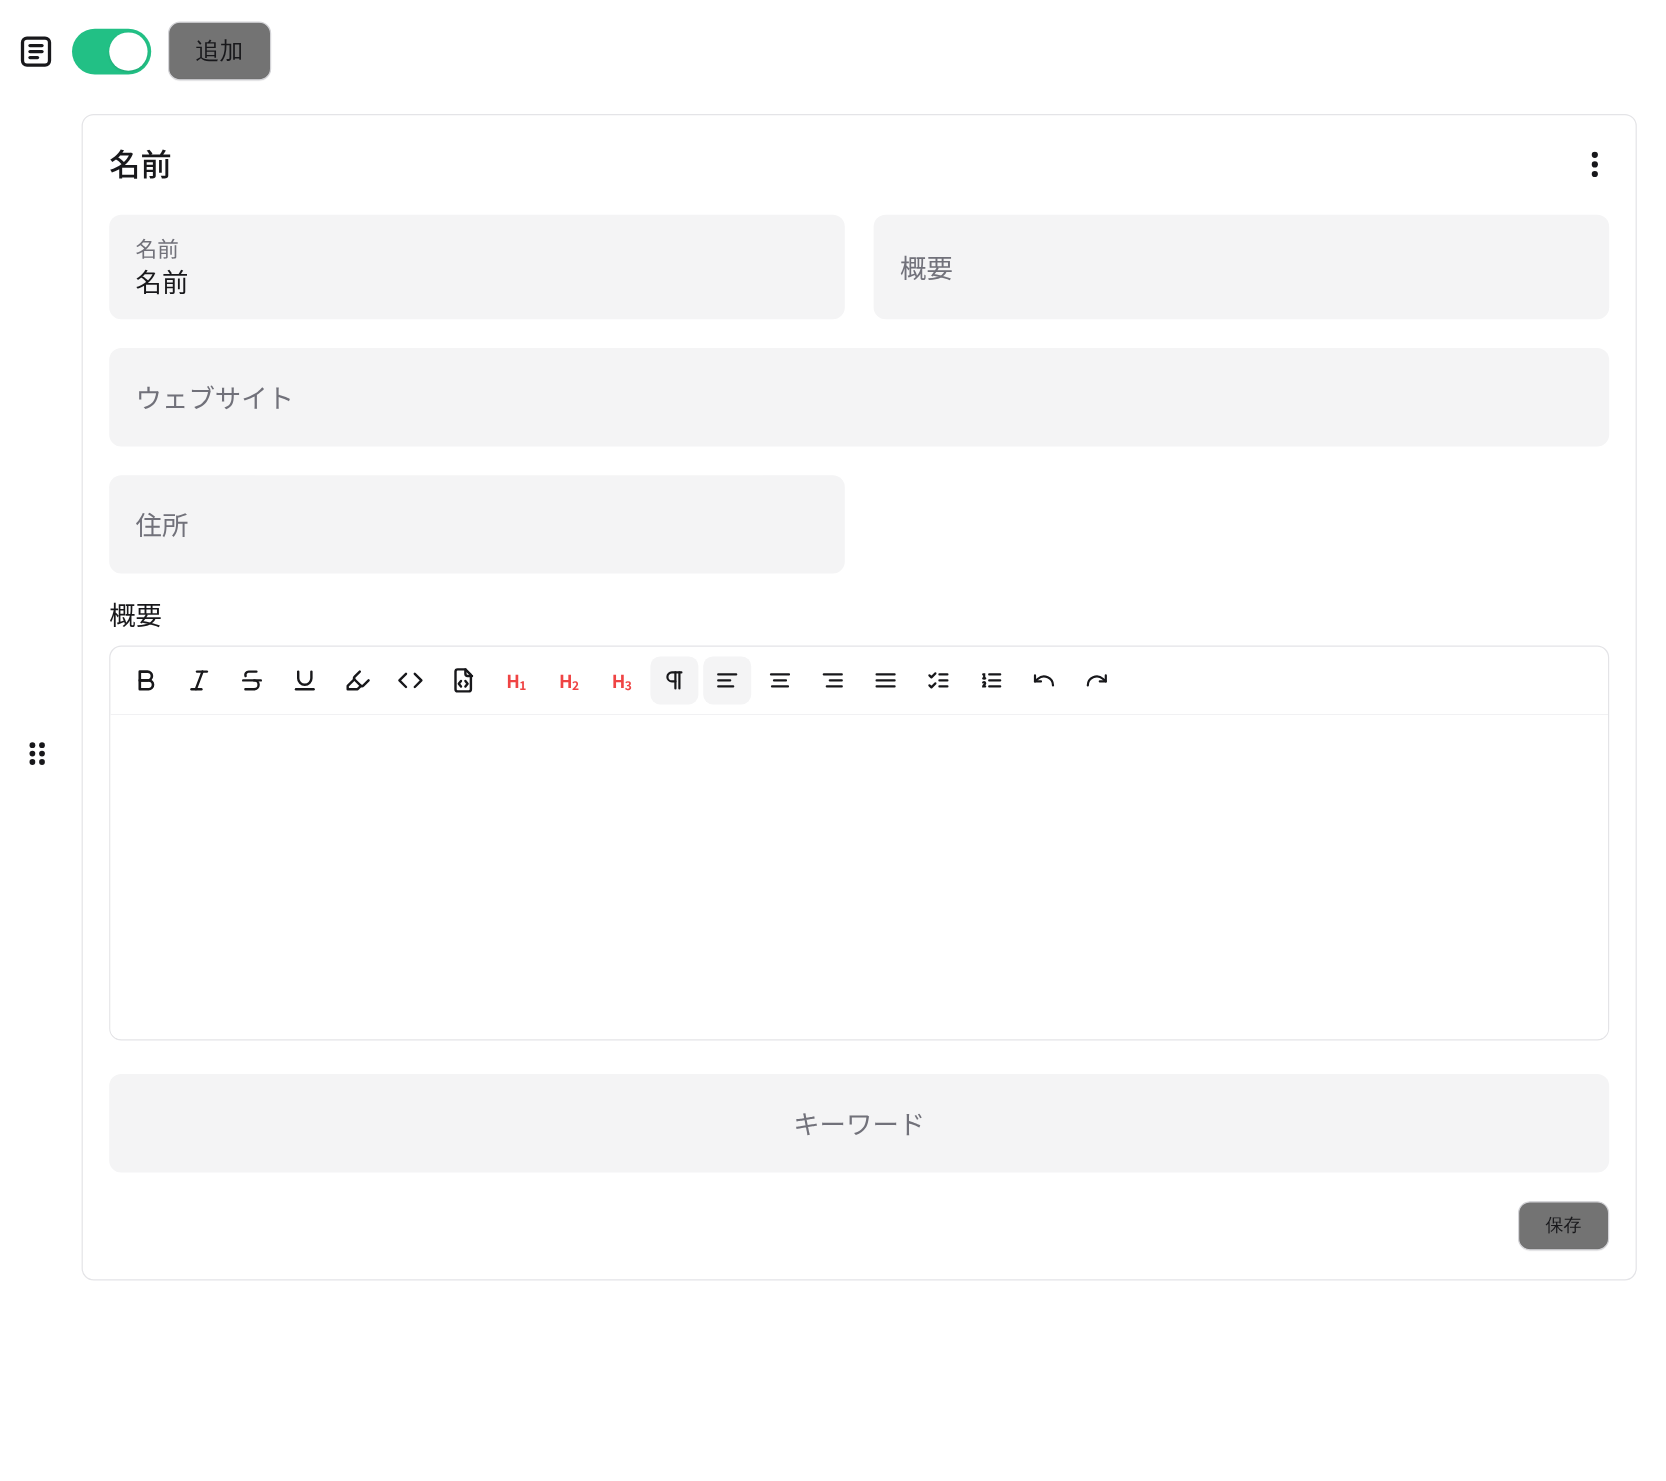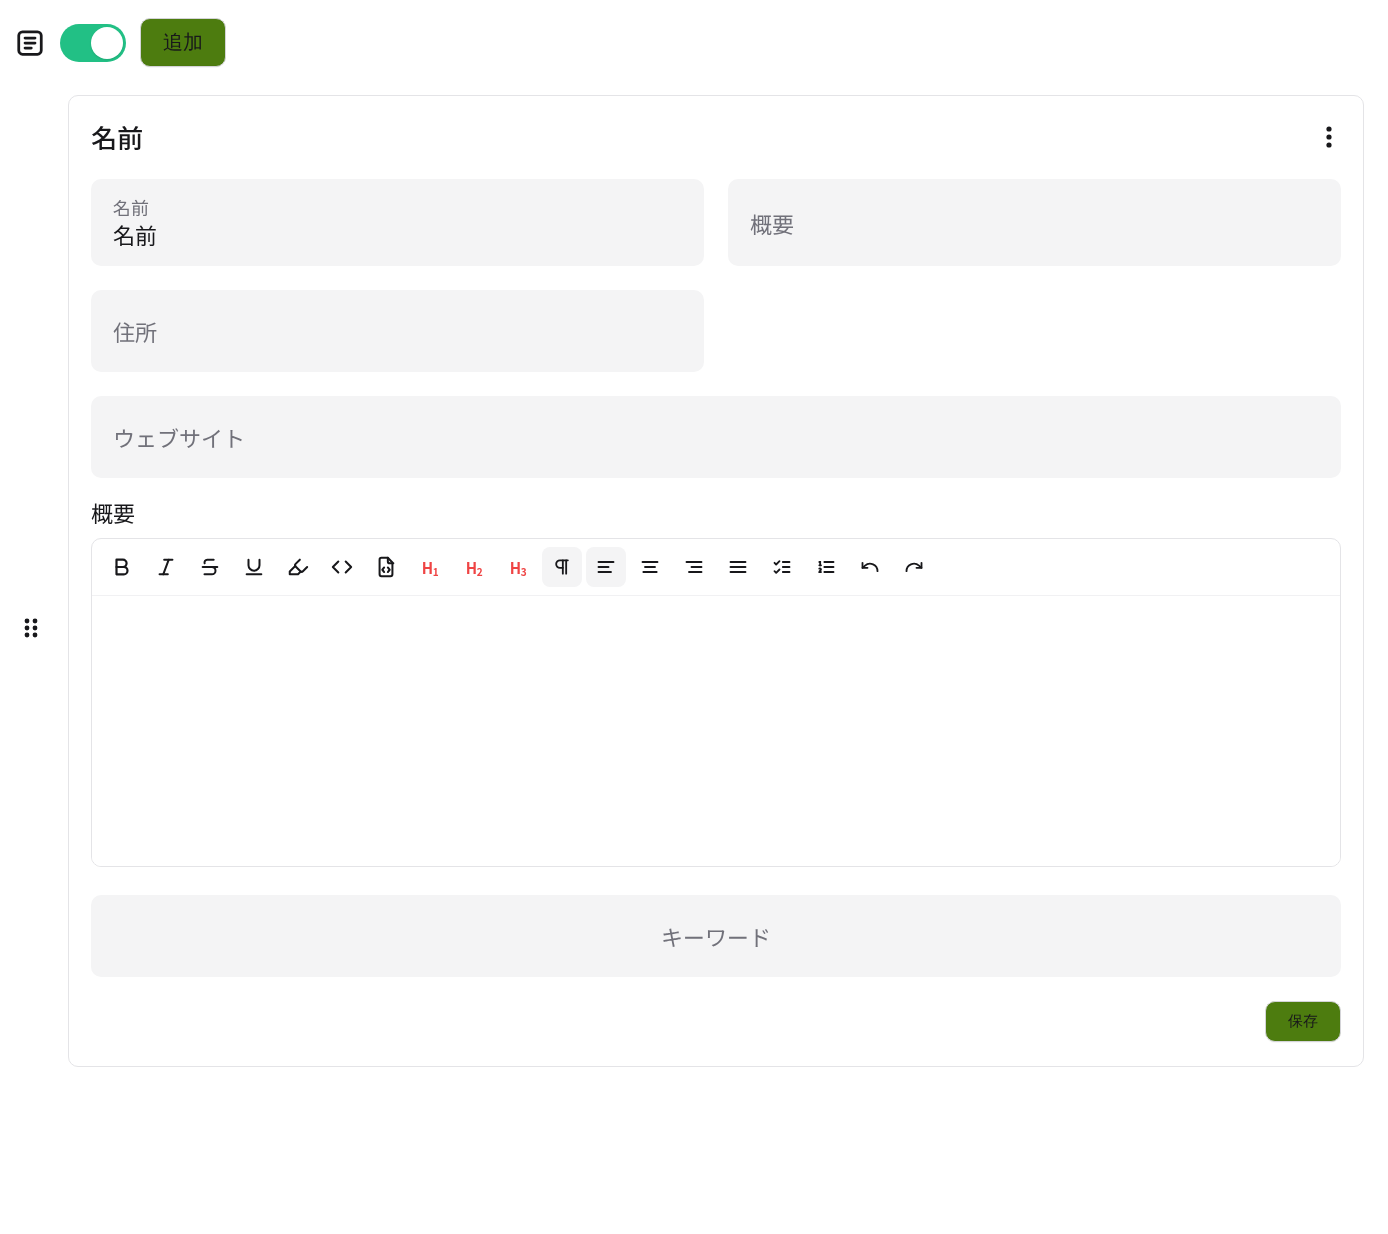--- a/index.html
+++ b/index.html
@@ -3,21 +3,21 @@
 <meta charset="utf-8">
 <style>
   * { box-sizing: border-box; margin: 0; padding: 0; }
   html, body { width: 1388px; height: 1234px; font-family: -apple-system, BlinkMacSystemFont, "Segoe UI", "Hiragino Sans", "Noto Sans JP", sans-serif; color: #18181b; background: #fff; }
   .page { padding: 18px 24px 24px 12px; }
   .header { display: flex; align-items: center; gap: 14px; padding-left: 2px; }
   .header-icon { width: 32px; height: 32px; display: flex; align-items: center; justify-content: center; }
   .header-title { font-size: 30px; font-weight: 500; flex: 1; letter-spacing: 0.5px; }
   .toggle { width: 66px; height: 38px; background: #22c085; border-radius: 999px; position: relative; cursor: pointer; }
   .toggle-knob { position: absolute; top: 3px; right: 3px; width: 32px; height: 32px; background: #fff; border-radius: 50%; box-shadow: 0 1px 2px rgba(0,0,0,.12); }
-  .btn { border: 1.5px solid #d4d4d8; background: #4d7c0f; border-radius: 10px; padding: 10px 22px; font-size: 20px; color: #18181b; cursor: pointer; box-shadow: 0 1px 0 rgba(0,0,0,.03), inset 0 -1px 0 rgba(0,0,0,.02); }
+  .btn { border: 1.5px solid #d4d4d8; background: #737373; border-radius: 10px; padding: 10px 22px; font-size: 20px; color: #18181b; cursor: pointer; box-shadow: 0 1px 0 rgba(0,0,0,.03), inset 0 -1px 0 rgba(0,0,0,.02); }
   .btn-save { padding: 10px 22px; font-size: 15px; }
   .card-row { display: flex; align-items: flex-start; gap: 24px; margin-top: 28px; margin-left: 6px; }
   .drag-handle { width: 26px; height: 26px; margin-top: 520px; color: #18181b; display: flex; align-items: center; justify-content: center; cursor: grab; }
   .card { flex: 1; border: 1.5px solid #e4e4e7; border-radius: 10px; padding: 22px 22px 24px 22px; }
   .card-header { display: flex; align-items: center; justify-content: space-between; margin-bottom: 24px; }
   .card-title { font-size: 26px; font-weight: 500; }
   .kebab { width: 24px; height: 24px; cursor: pointer; display:flex; align-items:center; justify-content:center; }
   .grid { display: grid; grid-template-columns: 1fr 1fr; gap: 24px 24px; }
   .field { background: #f4f4f5; border-radius: 10px; padding: 18px 22px; min-height: 82px; display: flex; flex-direction: column; justify-content: center; }
   .field.full { grid-column: 1 / -1; }
@@ -81,25 +81,25 @@
       </div>
 
       <div class="grid">
         <div class="field">
           <span class="field-label">名前</span>
           <span class="field-value">名前</span>
         </div>
         <div class="field">
           <span class="field-placeholder">概要</span>
         </div>
+        <div class="field full">
+          <span class="field-placeholder">ウェブサイト</span>
+        </div>
         <div class="field">
           <span class="field-placeholder">住所</span>
-        </div>
-        <div class="field full">
-          <span class="field-placeholder">ウェブサイト</span>
         </div>
       </div>
 
       <div class="section-label">概要</div>
 
       <div class="editor">
         <div class="toolbar">
 
           <div class="tbtn">
             <svg width="22" height="22" viewBox="0 0 24 24" fill="none" stroke="#18181b" stroke-width="2.4" stroke-linecap="round" stroke-linejoin="round">

